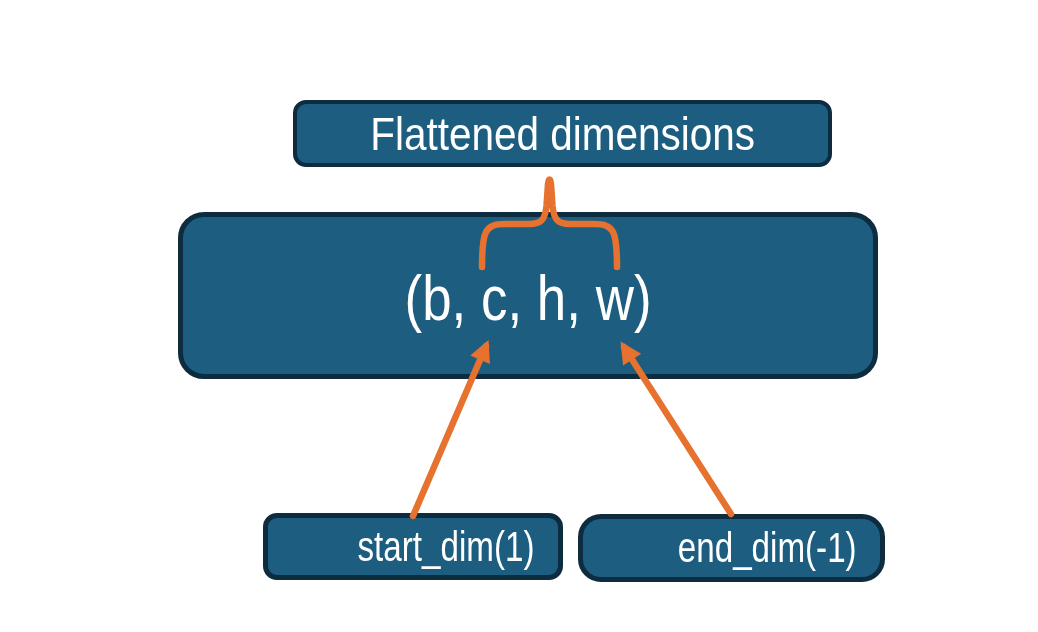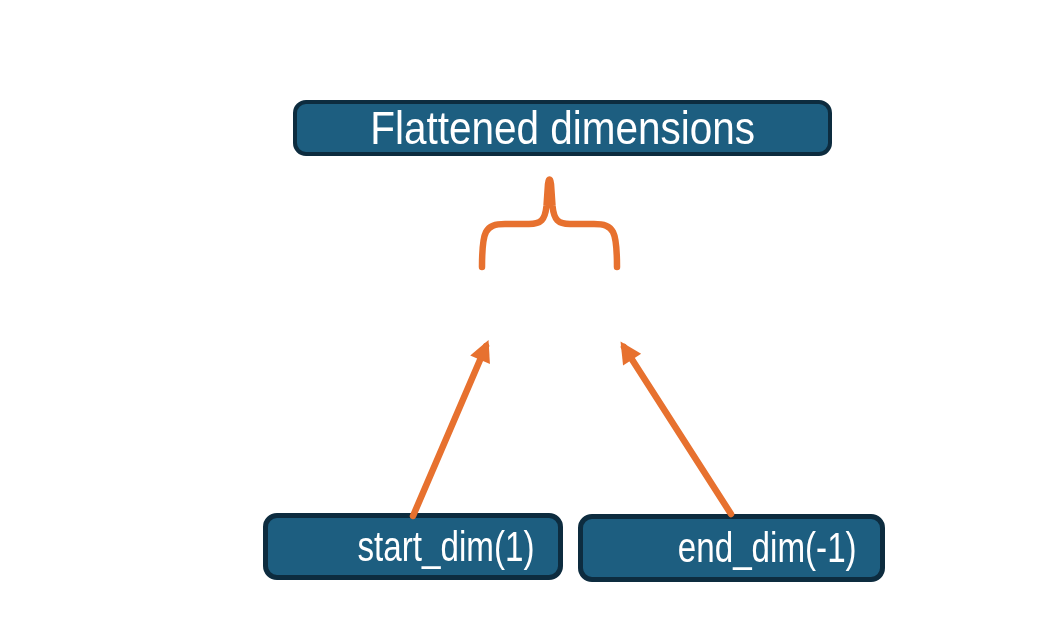--- a/index.html
+++ b/index.html
@@ -26,21 +26,21 @@
   }
   .box-text {
     color: var(--text, #ffffff);
     display: inline-block;
     white-space: nowrap;
     line-height: 1;
     transform-origin: 50% 50%;
   }
   .top-box {
     left: 293px; top: 100px;
-    width: 539px; height: 56px;
+    width: 539px; height: 67px;
     border-radius: 13px;
   }
   .top-box .box-text {
     font-size: 46px;
     transform: scaleX(0.88);
   }
   .tensor-box {
     left: 178px; top: 212px;
     width: 700px; height: 167px;
     border-radius: 26px;
@@ -59,21 +59,21 @@
   .dim-box .box-text {
     font-size: 42px;
     transform: scaleX(0.79);
   }
   .start-box {
     left: 263px; top: 513px;
     width: 300px; height: 67px;
   }
   .end-box {
     left: 578px; top: 514px;
-    width: 307px; height: 68px;
+    width: 307px; height: 68px; border-radius: 23px;
   }
   .connectors {
     position: absolute;
     left: 0; top: 0;
     width: 1038px;
     height: 632px;
     z-index: 5;
     pointer-events: none;
   }
   .connectors .stroke {
@@ -85,20 +85,23 @@
 </style>
 </head>
 <body>
 
 <div class="canvas">
 
   <div class="box top-box">
     <span class="box-text">Flattened dimensions</span>
   </div>
 
+  <div class="box tensor-box">
+    <span class="box-text">(b, c, h, w)</span>
+  </div>
 
   <div class="box dim-box start-box">
     <span class="box-text">start_dim(1)</span>
   </div>
 
   <div class="box dim-box end-box">
     <span class="box-text">end_dim(-1)</span>
   </div>
 
   <svg class="connectors" viewBox="0 0 1038 632" xmlns="http://www.w3.org/2000/svg">

